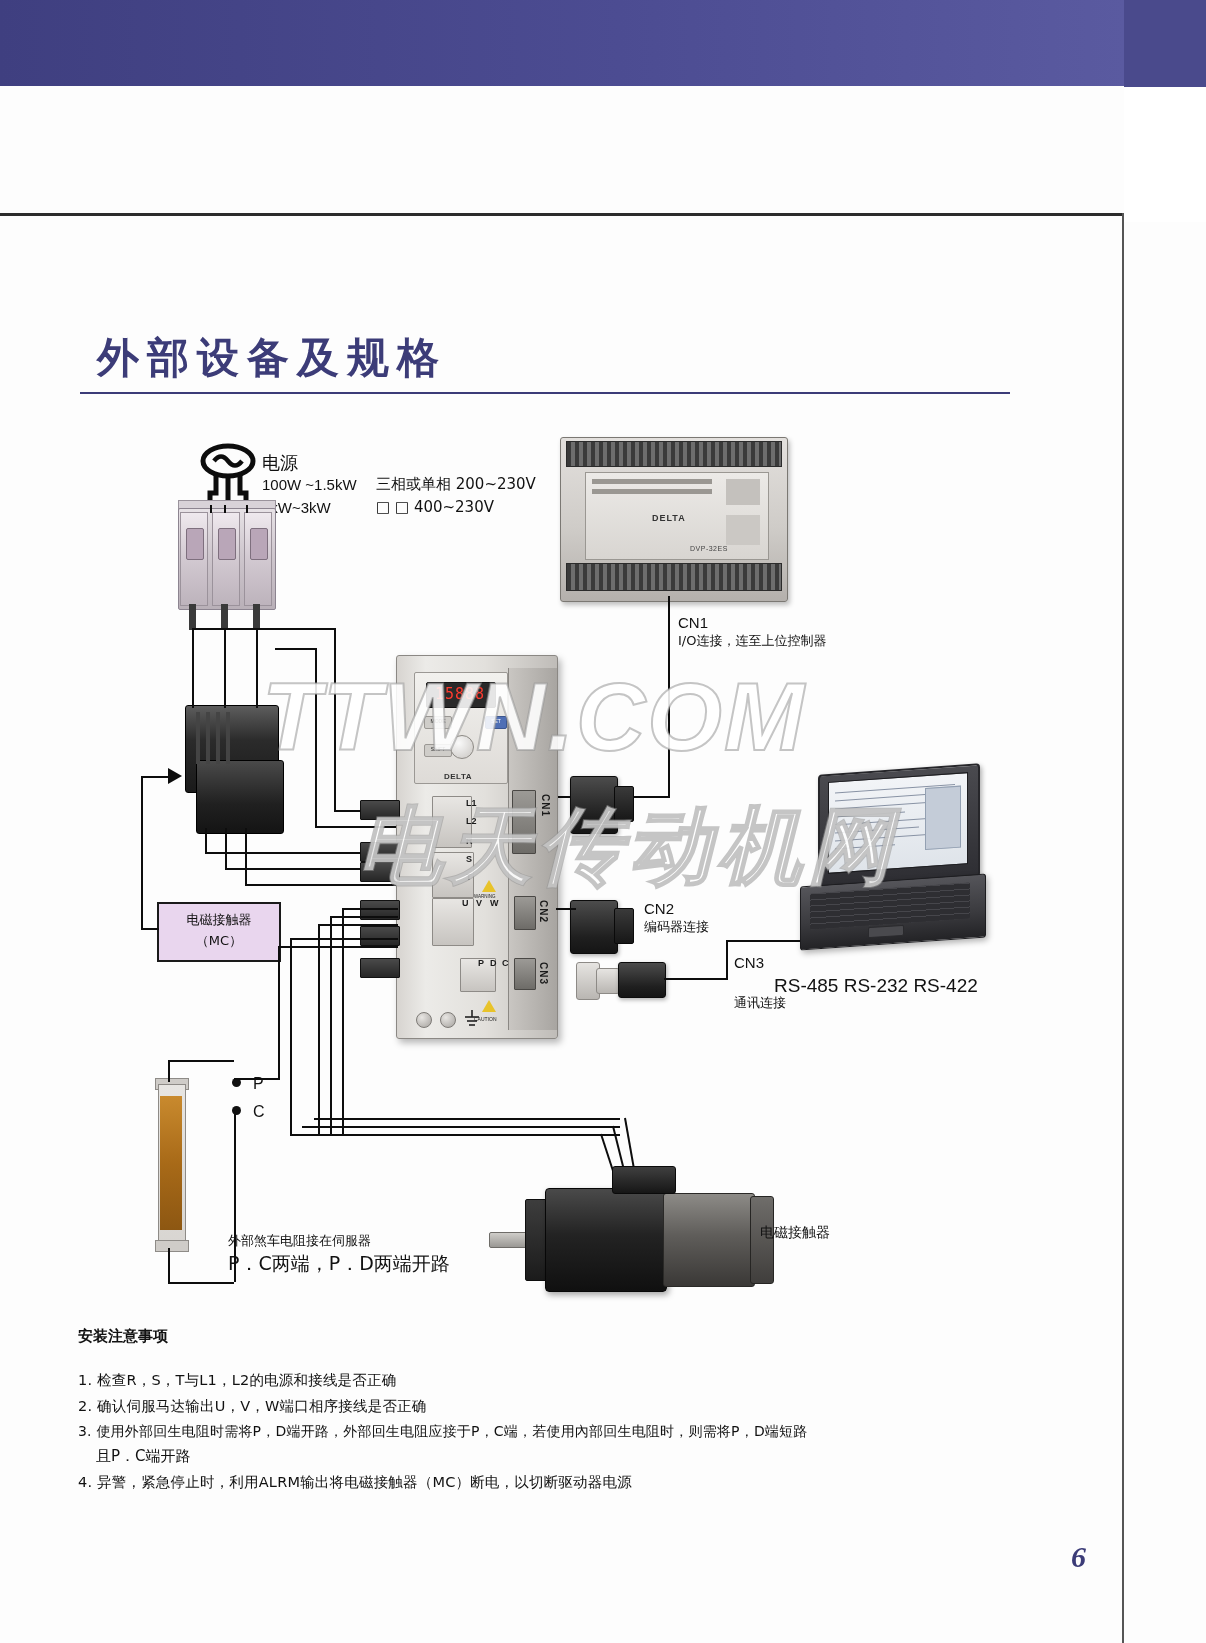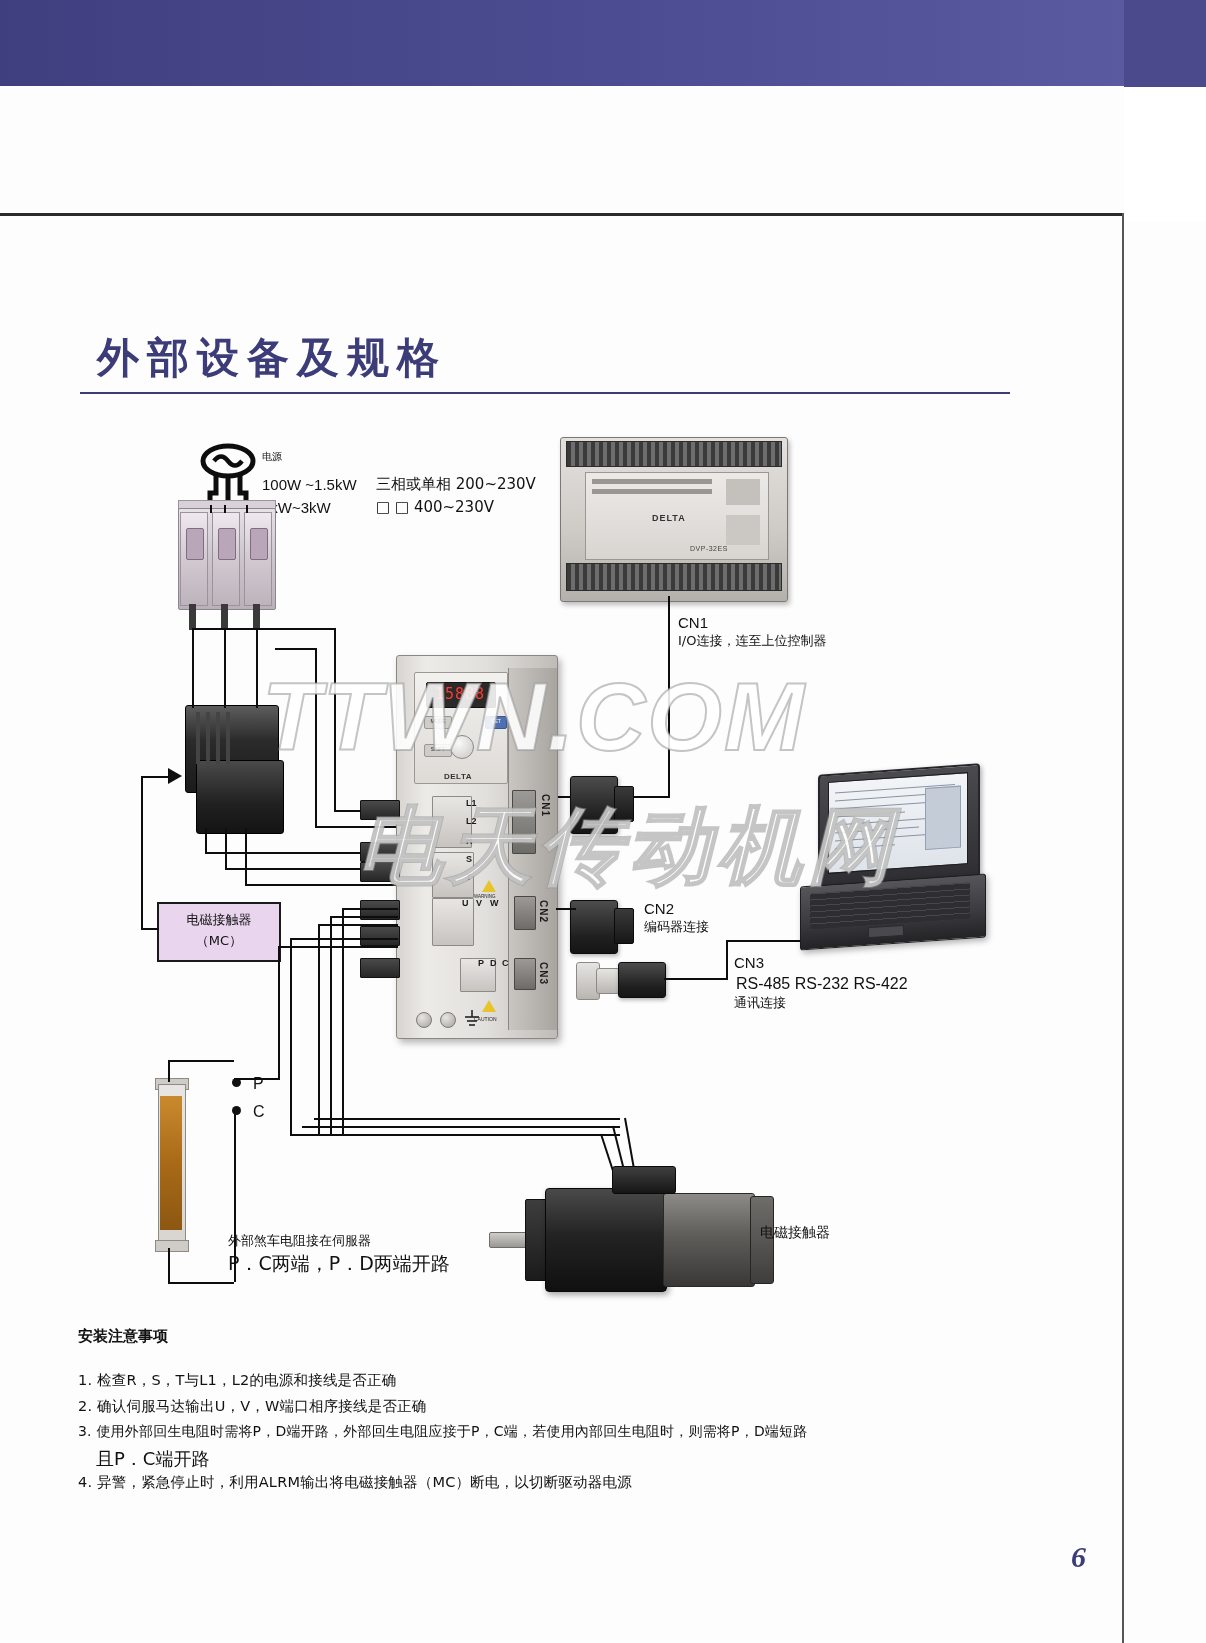--- a/index.html
+++ b/index.html
@@ -26,21 +26,21 @@
 
   .rule-top{position:absolute;left:0;top:213px;width:1124px;height:3px;background:#2b2b2b;}
   .rule-right-v{position:absolute;left:1122px;top:213px;width:2px;height:1430px;background:#555;}
 
   
   .title{position:absolute;left:97px;top:330px;font-size:42px;letter-spacing:8px;
      font-weight:700;color:#3c3c78;font-family:"DejaVu Sans","Liberation Sans",sans-serif;}
   .title-rule{position:absolute;left:80px;top:392px;width:930px;height:2px;background:#3c3c78;}
 
   
-  .lbl{position:absolute;font-size:10px;color:#111;white-space:nowrap;line-height:1.45;}
+  .lbl{position:absolute;font-size:18px;color:#111;white-space:nowrap;line-height:1.45;}
   .lbl-cn{font-family:"DejaVu Sans","Liberation Sans",sans-serif;}
 
   
   .wire{position:absolute;background:#0d0d0d;}
   .wh{height:2px;}
   .wv{width:2px;}
 
   
   .brk{position:absolute;left:178px;top:508px;width:96px;height:100px;
      background:linear-gradient(180deg,#e7e2e6 0%,#cfc7ce 45%,#b9b0b8 100%);
@@ -172,21 +172,21 @@
 
   
   .wm-big{position:absolute;font-weight:900;font-style:italic;color:rgba(255,255,255,.88);
      -webkit-text-stroke:2px rgba(150,150,150,.55);pointer-events:none;white-space:nowrap;}
 
   
   .notes-h{position:absolute;left:78px;top:1327px;font-size:15px;font-weight:700;
      font-family:"DejaVu Sans",sans-serif;}
   .note{position:absolute;left:78px;font-size:14.5px;font-family:"DejaVu Sans",sans-serif;
      white-space:nowrap;letter-spacing:.2px;}
-  .note-cont{position:absolute;left:96px;font-size:18px;font-family:"DejaVu Sans",sans-serif;white-space:nowrap;}
+  .note-cont{position:absolute;left:96px;font-size:15px;font-family:"DejaVu Sans",sans-serif;white-space:nowrap;}
 
   .pagenum{position:absolute;left:1071px;top:1540px;font-size:30px;color:#3c3c78;
      font-family:"Liberation Serif",serif;font-style:italic;font-weight:700;}
 </style>
 </head>
 <body>
 
 <div id="page">
 
   <div class="hdr-band-grad"></div>
@@ -352,21 +352,21 @@
   <div class="lbl lbl-cn" style="left:644px;top:918px;font-size:13px;">编码器连接</div>
 
   <div class="conn-light" style="left:576px;top:962px;width:22px;height:36px;"></div>
   <div class="conn-light" style="left:596px;top:968px;width:22px;height:24px;"></div>
   <div class="conn" style="left:618px;top:962px;width:46px;height:34px;"></div>
   <div class="wire wh" style="left:664px;top:978px;width:64px;"></div>
   <div class="wire wv" style="left:726px;top:940px;height:40px;"></div>
   <div class="wire wh" style="left:726px;top:940px;width:78px;"></div>
 
   <div class="lbl" style="left:734px;top:952px;font-size:15px;">CN3</div>
-  <div class="lbl" style="left:736px;top:972px;font-size:16px;">RS-485 RS-232 RS-422</div>
+  <div class="lbl" style="left:774px;top:972px;font-size:19px;">RS-485 RS-232 RS-422</div>
   <div class="lbl lbl-cn" style="left:734px;top:994px;font-size:13px;">通讯连接</div>
 
   <div class="lap-screen"></div>
   <div class="lap-disp">
     <div class="lap-line" style="left:6px;top:10px;width:120px;"></div>
     <div class="lap-line" style="left:6px;top:18px;width:90px;"></div>
     <div class="lap-line" style="left:6px;top:26px;width:110px;"></div>
     <div class="lap-line" style="left:6px;top:34px;width:70px;"></div>
     <div class="lap-line" style="left:6px;top:42px;width:100px;"></div>
     <div class="lap-line" style="left:6px;top:50px;width:84px;"></div>

